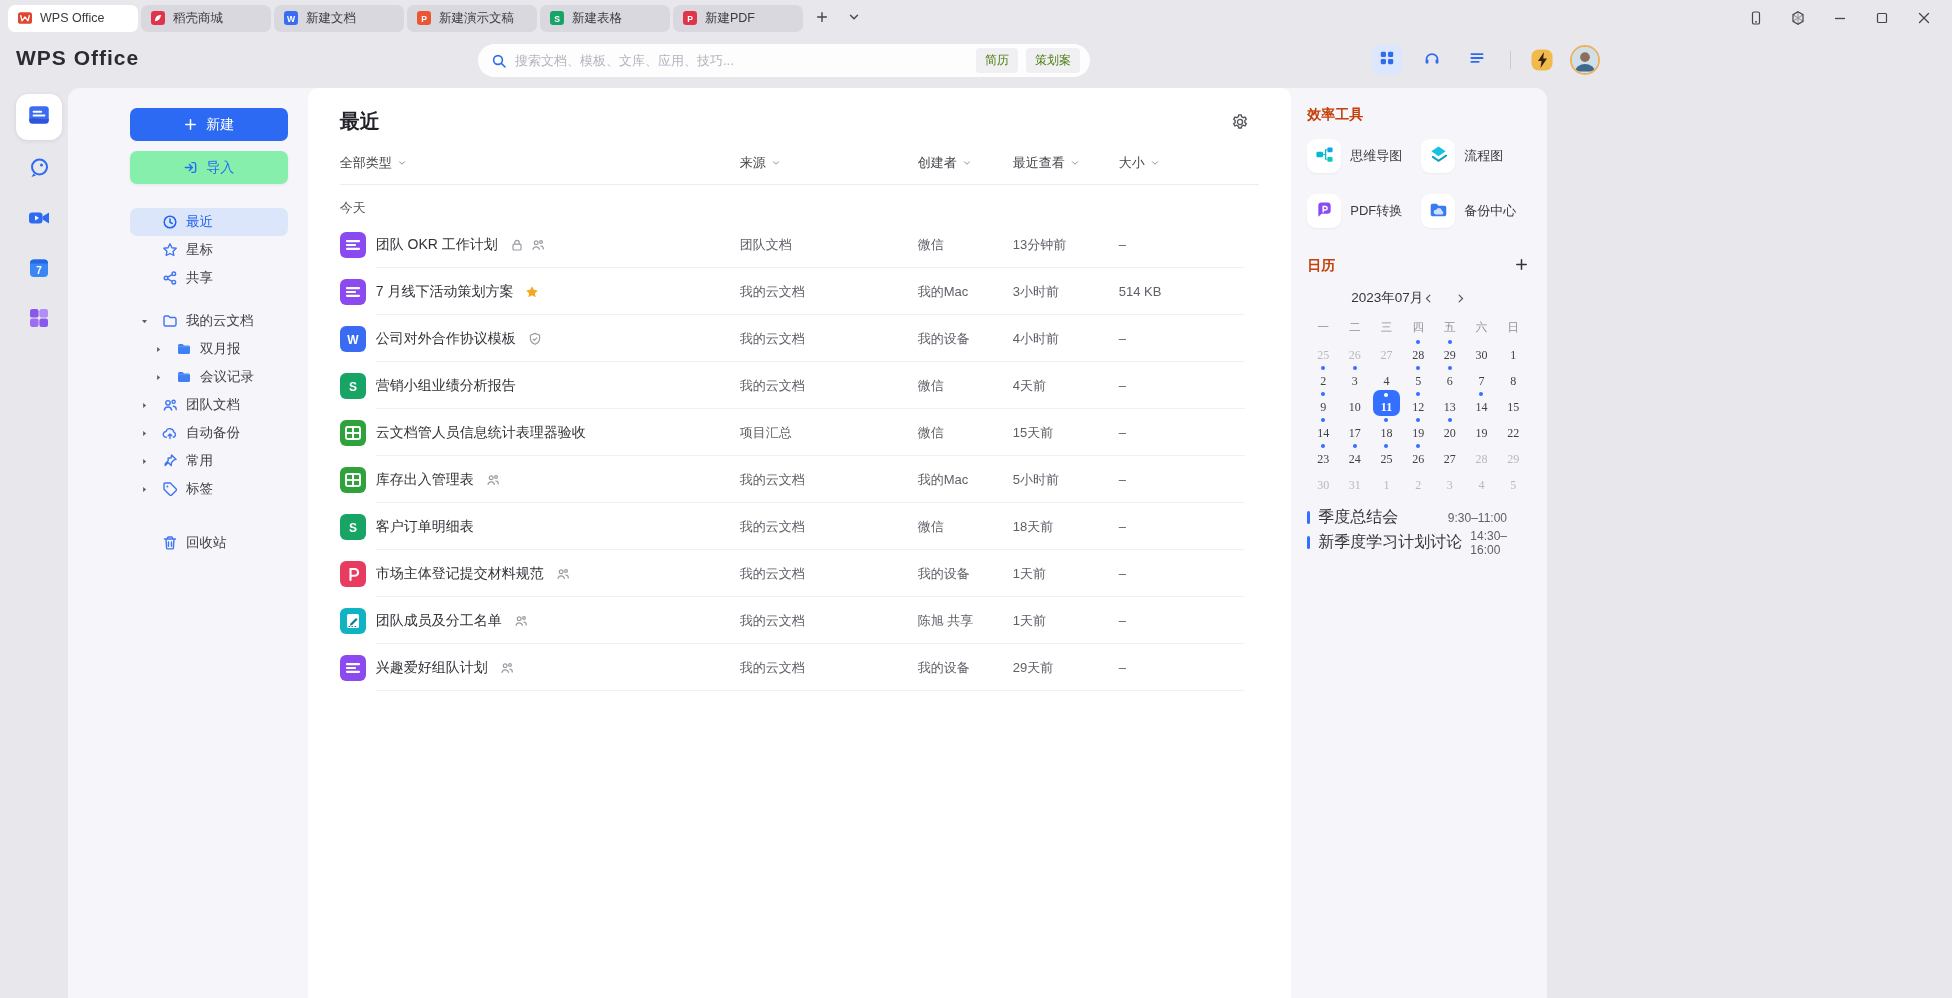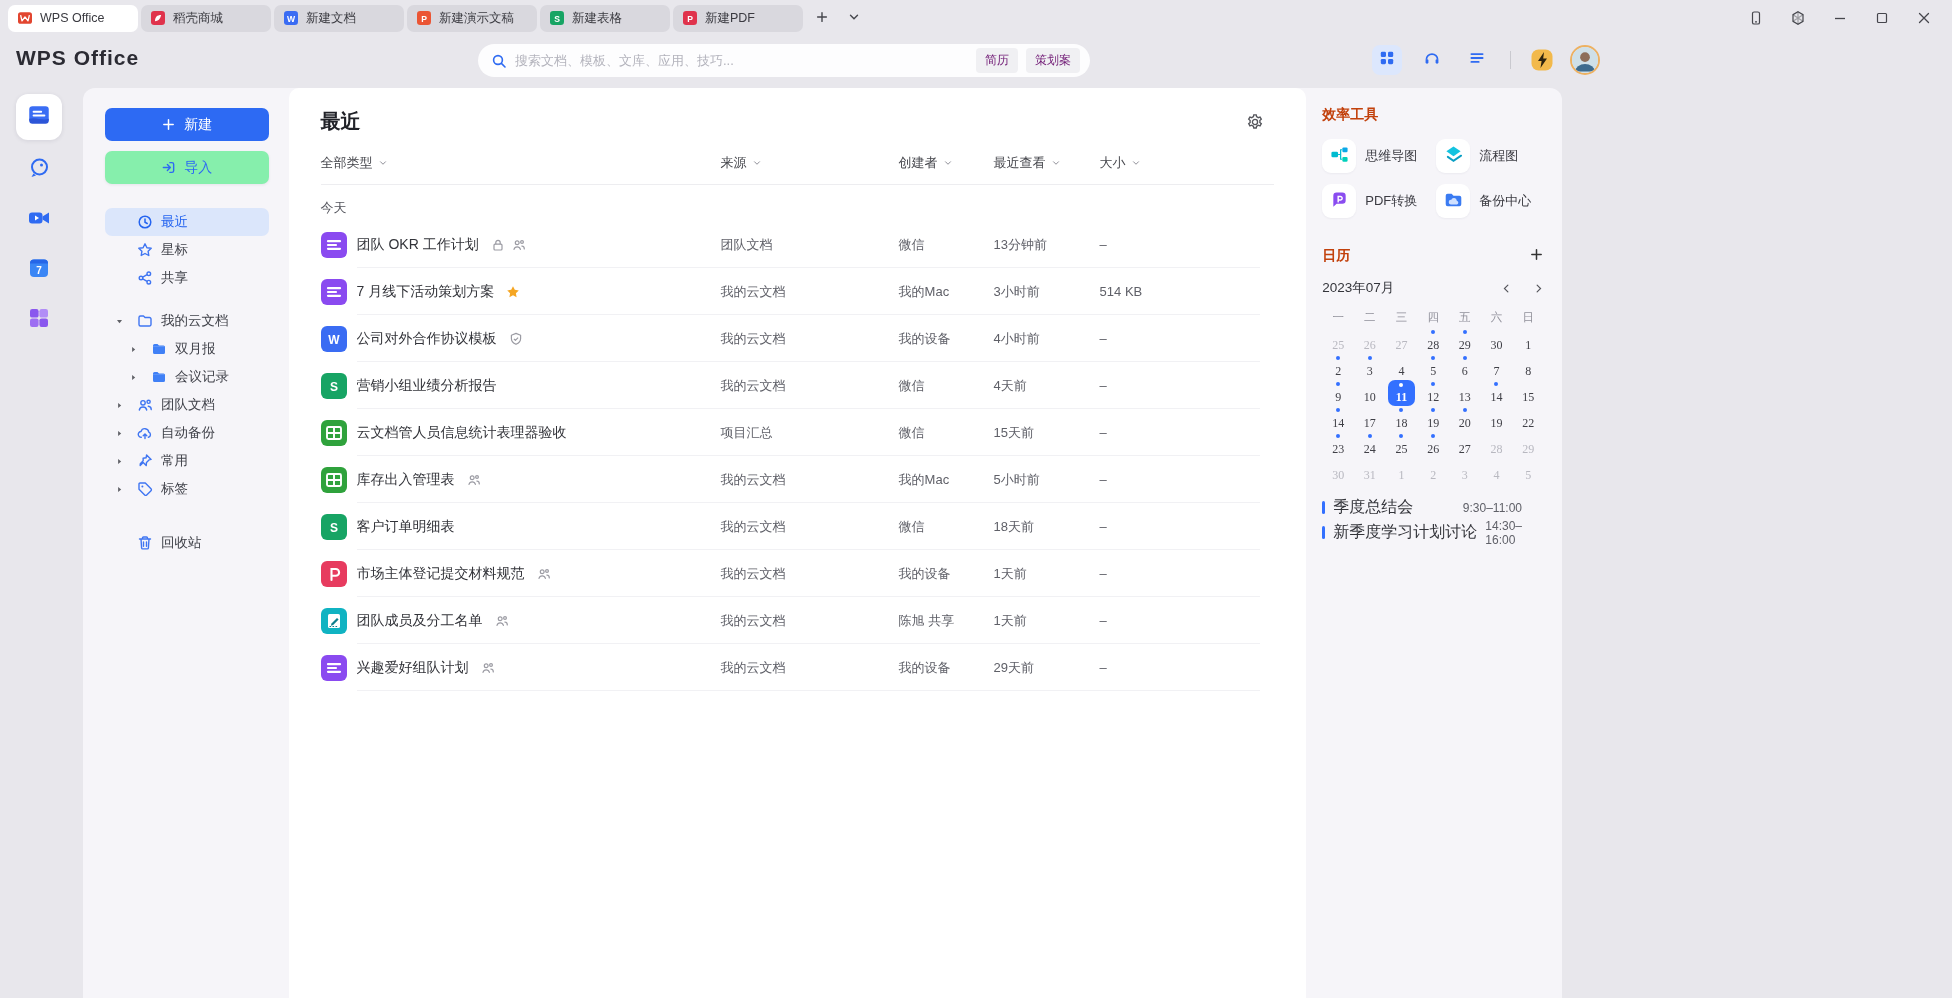--- a/index.html
+++ b/index.html
@@ -28,43 +28,43 @@
   .logo { position:absolute; left:16px; top:12px; font-size:21px; font-weight:700;
           letter-spacing:1px; color:#2b2b33; }
   .search { position:absolute; left:478px; top:10px; width:612px; height:33px; background:#fdfdfe;
             border-radius:17px; display:flex; align-items:center; padding:0 6px 0 13px; }
   .search .sic { width:16px; height:16px; display:inline-flex; margin-right:8px; }
   .search .sic svg { width:16px; height:16px; }
   .sinput { flex:1; border:none; outline:none; background:transparent; font-size:13px; color:#33343a;
             font-family:inherit; }
   .sinput::placeholder { color:#b3b3bc; }
   .stags { display:flex; gap:8px; margin-right:4px; }
-  .stag { background:#f0f0f3; border-radius:4px; padding:4px 9px; font-size:12px; color:#701a75; }
+  .stag { background:#f0f0f3; border-radius:4px; padding:4px 9px; font-size:12px; color:#4d7c0f; }
   .hactions { position:absolute; left:1372px; top:10px; height:32px; display:flex; align-items:center; gap:15px; }
   .hbtn { width:30px; height:30px; border-radius:8px; display:flex; align-items:center; justify-content:center; }
   .hbtn.boxed { background:#dce7fd; }
   .hbtn svg { width:18px; height:18px; }
   .hdivider { width:1px; height:18px; background:#c9c9cf; margin:0 3px; }
   .vip { width:26px; height:26px; display:flex; }
   .vip svg { width:26px; height:26px; }
   .avatar { width:30px; height:30px; border-radius:50%; border:2px solid #edb161; overflow:hidden; display:flex; }
   .avatar svg { width:100%; height:100%; }
 
   
   .workspace { position:absolute; top:86px; left:0; right:0; bottom:0; }
   .rail { position:absolute; left:0; top:0; width:77px; display:flex; flex-direction:column;
           align-items:center; padding-top:8px; gap:10px; }
   .rail-item { width:40px; height:40px; display:flex; align-items:center; justify-content:center; }
   .rail-item svg { width:24px; height:24px; }
   .rail-item.active { width:46px; height:46px; background:#fff; border-radius:12px;
                       box-shadow:0 1px 4px rgba(40,40,70,.10); }
   .rail-item.active svg { width:26px; height:26px; }
 
-  .shell { position:absolute; left:83px; top:2px; width:1479px; bottom:0; background:#f6f5f9;
-           border-radius:12px 12px 0 0; display:flex; }
+  .shell { position:absolute; left:68px; top:2px; width:1479px; bottom:0; background:#f6f5f9;
+           border-radius:12px 12px 0 0; display:flex;padding-left:40px; }
 
   
   .sidebar { width:207px; padding:20px 20px 0 22px; }
   .btn-new, .btn-import { width:100%; height:33px; border:none; border-radius:7px; font-size:14px;
            display:flex; align-items:center; justify-content:center; gap:8px; font-family:inherit; }
   .btn-new { background:#2d6af3; color:#fff; }
   .btn-import { margin-top:10px; background:#86efac; color:#2d6af3; box-shadow:0 1px 3px rgba(40,40,70,.08); }
   .bic { display:inline-flex; width:15px; height:15px; }
   .bic svg { width:15px; height:15px; }
   .nav { list-style:none; margin-top:24px; }
@@ -100,30 +100,30 @@
   .ficon svg { width:26px; height:26px; }
   .ftitle { font-size:14px; color:#323339; white-space:nowrap; overflow:hidden; text-overflow:ellipsis; }
   .fbadges { display:inline-flex; gap:7px; color:#9b9ba3; margin-left:2px; }
   .fbadges span { width:14px; height:14px; display:inline-flex; }
   .fbadges svg { width:14px; height:14px; }
   .fcell { font-size:13px; color:#5f6068; }
 
   
   .rpanel { flex:1; padding:18px 18px 0 16px; }
   .rtitle { font-size:14px; font-weight:700; color:#c2410c; }
-  .tools { margin-top:12px; display:grid; grid-template-columns:114px 1fr; row-gap:5px; }
+  .tools { margin-top:12px; display:grid; grid-template-columns:114px 1fr; row-gap:15px; }
   .tool { display:flex; align-items:center; gap:9px; height:40px; }
   .tool .tile { width:34px; height:34px; background:#fff; border-radius:9px; display:flex;
                 align-items:center; justify-content:center; box-shadow:0 1px 2px rgba(40,40,70,.05); }
   .tool .tile svg { width:19px; height:19px; }
   .tool .tlabel { font-size:13px; color:#3c3c43; }
   .cal-head { margin-top:26px; display:flex; justify-content:space-between; align-items:flex-start; }
   .calplus { width:15px; height:15px; display:inline-flex; color:#333; }
   .calplus svg { width:15px; height:15px; }
-  .month-row { margin-top:14px; display:flex; justify-content:space-between; align-items:center; }
+  .month-row { margin-top:14px; display:flex; align-items:center;margin-left:44px; }
   .month { font-size:13.5px; color:#34353b; }
   .mnav { display:flex; gap:21px; color:#55565c; }
   .mnav span { width:11px; height:11px; display:inline-flex; }
   .mnav svg { width:11px; height:11px; }
   .weekdays { margin-top:13px; display:grid; grid-template-columns:repeat(7,1fr); }
   .weekdays span { text-align:center; font-size:11.5px; color:#90909a; }
   .days { margin-top:3px; display:grid; grid-template-columns:repeat(7,1fr); }
   .day { height:26px; display:flex; align-items:center; justify-content:center;font-family:Liberation Serif, serif; }
   .din { position:relative; width:27px; height:26px; display:flex; align-items:flex-end;
          justify-content:center; padding-bottom:3px; }

